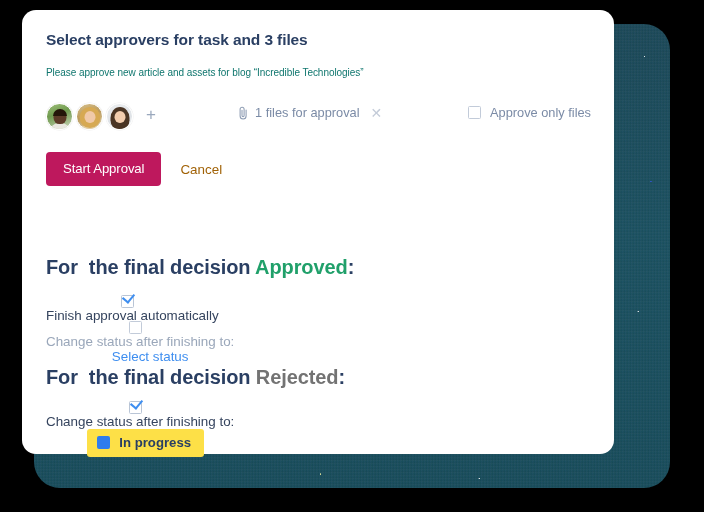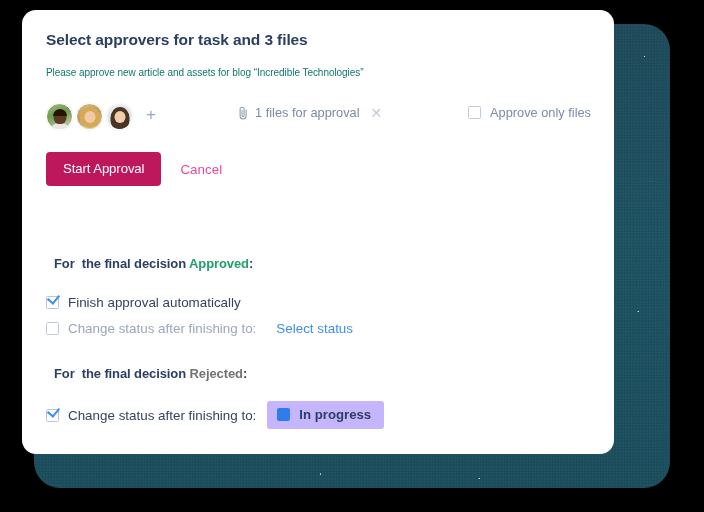--- a/index.html
+++ b/index.html
@@ -243,53 +243,53 @@
     font-size: 13.2px;
     padding: 9px 17px 10px;
     cursor: pointer;
     letter-spacing: -0.1px;
   }
   .btn-link {
     background: none;
     border: none;
     font-family: inherit;
     font-size: 13.4px;
-    color: #ec4899;
+    color: #a16207;
     margin-left: 19px;
     cursor: pointer;
     padding: 0;
   }
 
   
   .section { position: absolute; left: 24px; }
   .section-title {
-    font-size: 13px;
+    font-size: 20px;
     font-weight: bold;
     color: #2a3f63;
     letter-spacing: -0.1px;
     white-space: pre;
-    margin-left: 8px;
   }
   .tok-approved { color: #20a06a; }
   .tok-rejected { color: #737373; }
 
   .opt-row {
     display: flex;
     align-items: center;
     font-size: 13.4px;
     cursor: pointer;
+    flex-direction: column;
   }
   .opt-row .lbl-on { color: #35445e; }
   .opt-row .lbl-off { color: #9aa7ba; }
   .link-blue { color: #3e8ef0; cursor: pointer; }
 
   .status-pill {
     display: inline-flex;
     align-items: center;
-    background: #c4b5fd;
+    background: #fde047;
     border-radius: 3px;
     padding: 6px 13px 7px 10px;
     margin-left: 11px;
     cursor: pointer;
   }
   .status-swatch {
     width: 13px; height: 13px;
     border-radius: 2px;
     background: #2f7ced;
     margin-right: 9px;

